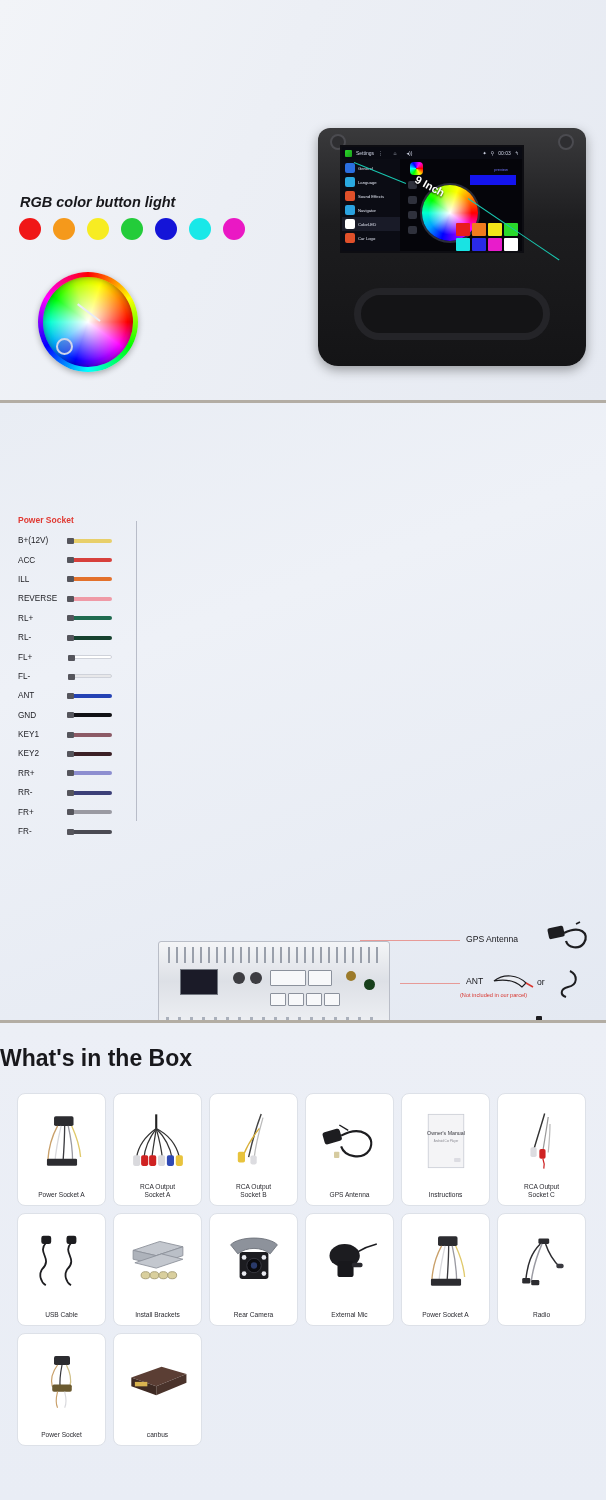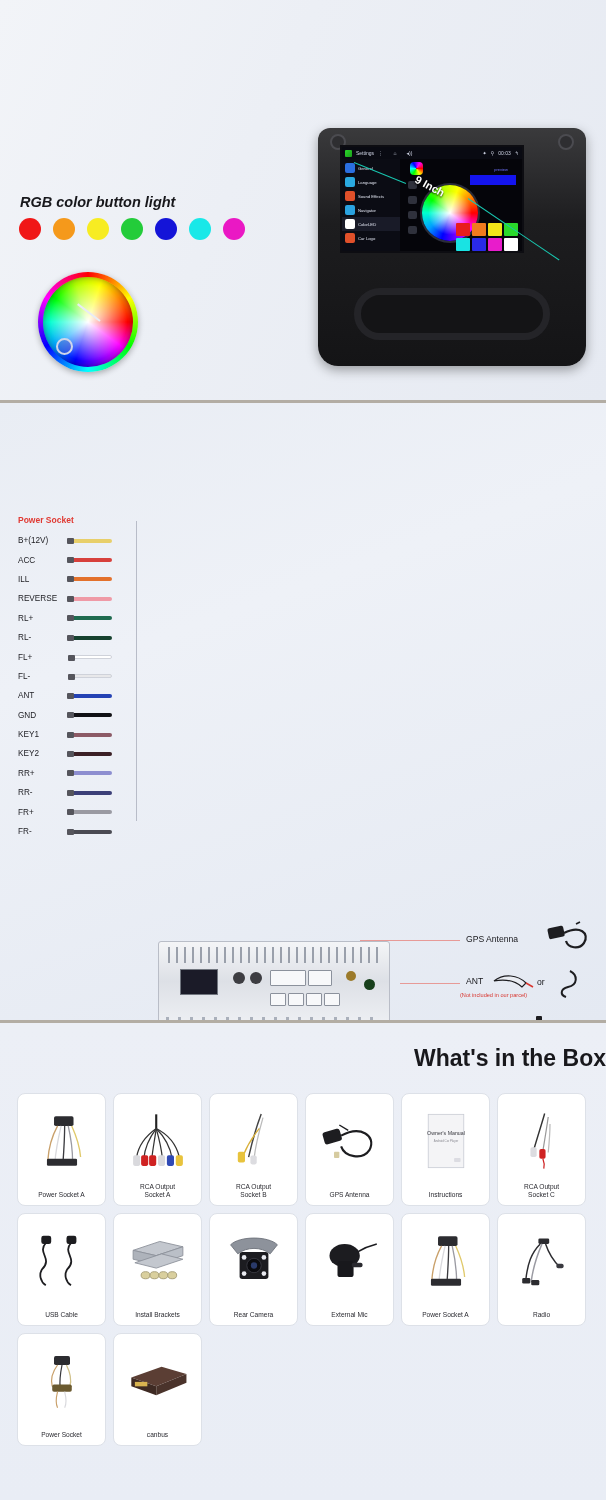--- a/index.html
+++ b/index.html
@@ -163,21 +163,21 @@
      background:#d9d9de; border-radius:1px; }
   .thinwire { width:30px; height:3px; border-radius:2px; flex:0 0 auto; }
 
   
   #sec-box {
     position:relative; height:480px;
     background: linear-gradient(180deg,#eceff6 0%,#e9edf5 100%);
     border-top: 3px solid #b3ada4;
   }
   #sec-box .sec-title {
-    text-align:right; font-size:23px; font-weight:700; color:#18181c; padding-top:22px;
+    text-align:left; font-size:23px; font-weight:700; color:#18181c; padding-top:22px;
   }
   .box-grid {
     position:absolute; left:17px; top:70px; width:572px;
     display:grid; grid-template-columns: repeat(6, 89px); gap:7px;
   }
   .box-card {
     height:113px; background:#fff; border:1px solid #dde1e8; border-radius:8px;
     display:flex; flex-direction:column; align-items:center; justify-content:flex-end;
     padding-bottom:6px; position:relative;
   }

